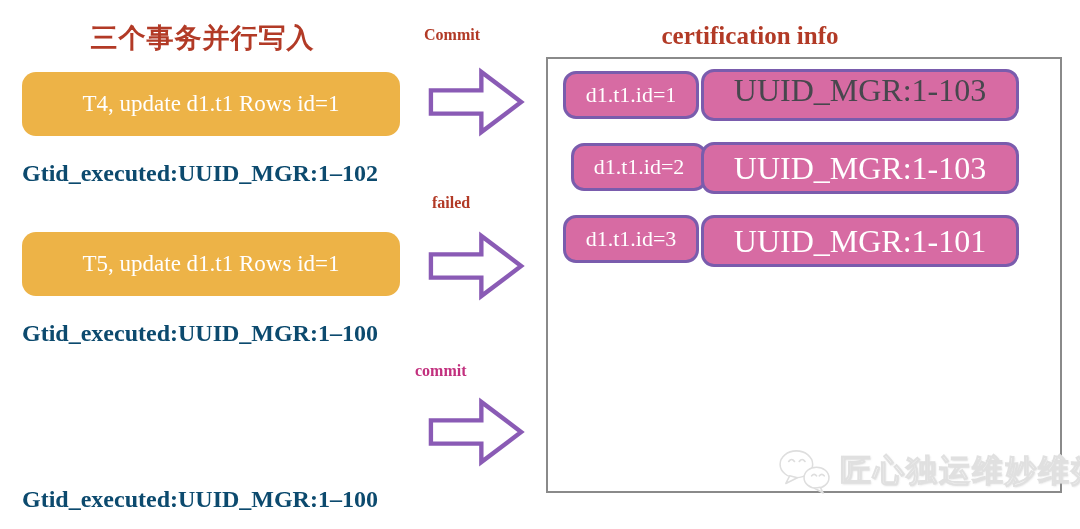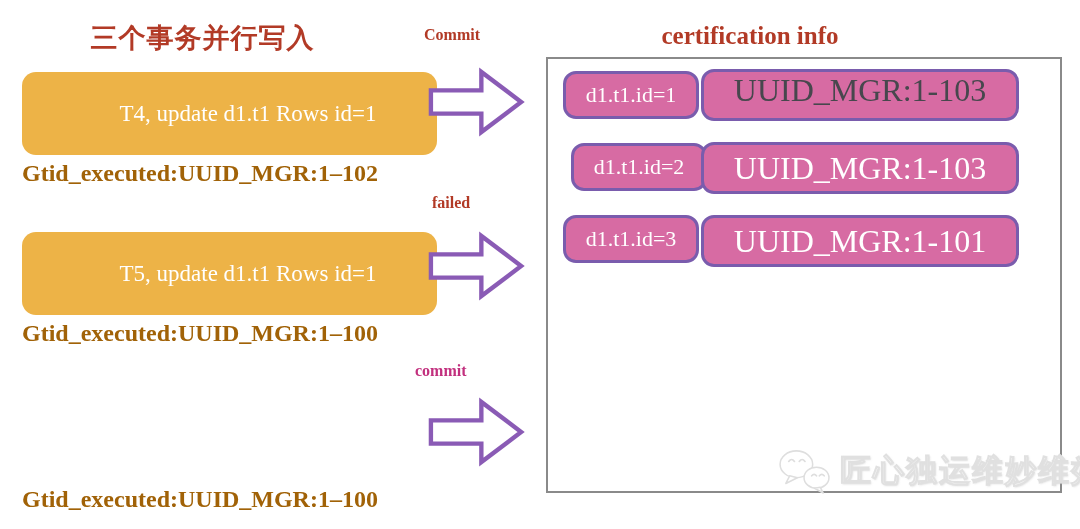--- a/index.html
+++ b/index.html
@@ -9,31 +9,31 @@
   }
   .canvas{position:absolute;inset:0;width:1080px;height:529px;background:#fff;font-family:Liberation Serif, serif;}
 
   
   .left-title{
     position:absolute;left:30px;top:20px;width:345px;
     text-align:center;font-size:27px;font-weight:bold;color:#b23a26;
     letter-spacing:1px;
   }
   .tbox{
-    position:absolute;left:22px;width:378px;height:83px;
+    position:absolute;left:22px;width:378px;height:64px;
     background:#edb347;border-radius:14px;
     display:flex;align-items:center;justify-content:center;
-    color:#ffffff;font-size:23px;white-space:nowrap;padding-left:37px;
+    color:#ffffff;font-size:23px;white-space:nowrap;
   }
   .tbox.t4{top:72px;}
   .tbox.t5{top:232px;}
   .tbox.t6{top:398px;}
   .gtid{
     position:absolute;left:22px;width:420px;
-    font-size:24px;font-weight:600;color:#a16207;white-space:nowrap;
+    font-size:24px;font-weight:600;color:#0c4a6e;white-space:nowrap;
   }
   .gtid.g1{top:160px;}
   .gtid.g2{top:320px;}
   .gtid.g3{top:486px;}
 
   
   .action{
     position:absolute;font-size:16px;font-weight:bold;white-space:nowrap;
   }
   .action.red{color:#b23a26;}

